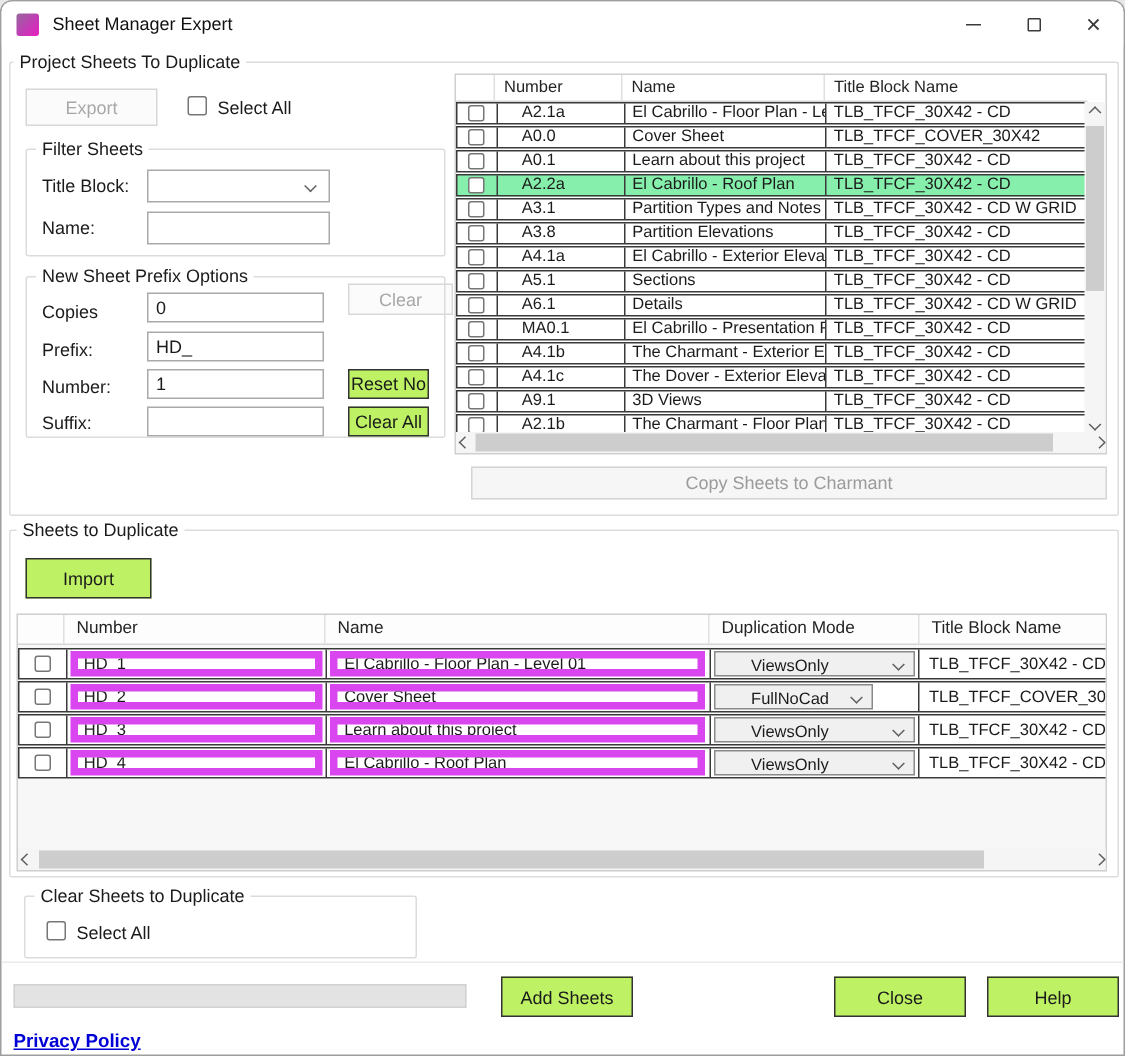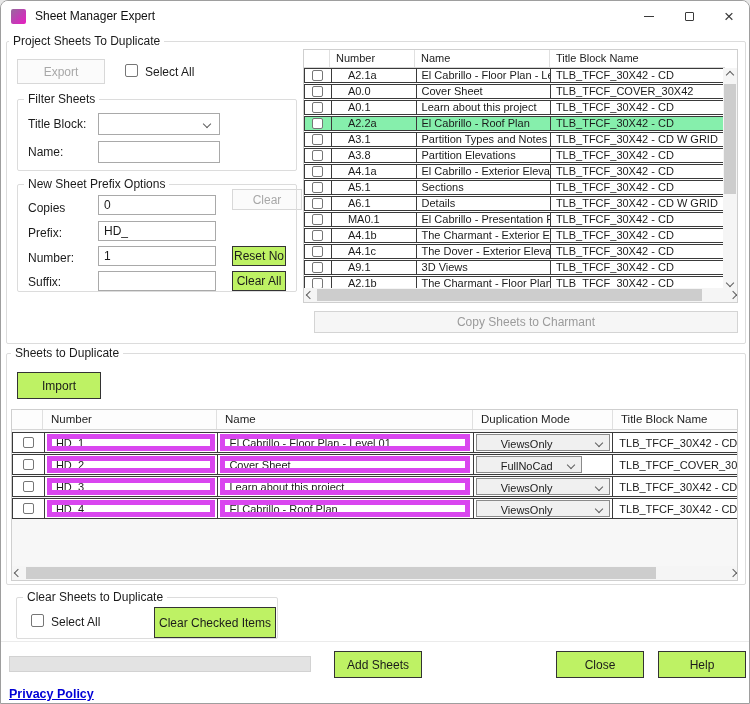--- a/index.html
+++ b/index.html
@@ -375,21 +375,20 @@
       <div class="harrow" style="right:0;">
           <span class="chev chev-right"></span>
         </div>
     </div>
   </div>
 
   <div class="group" style="left:15px; top:596px; width:262px; height:42px;">
     <span class="group-label" style="left:6px;">Clear Sheets to Duplicate</span>
     <span class="cbx" style="position:absolute; left:14px; top:16px;"></span>
     <span class="fieldlabel" style="left:34px; top:17px;">Select All</span>
-    <div class="btn" style="position:absolute; left:137px; top:9px; width:122px; height:31px;">Clear Checked Items</div>
   </div>
 
   <div class="footer-divider"></div>
   <div class="progress">
       <div class="progress-fill" style="width: 0%;"></div>
     </div>
   <div class="btn" style="position:absolute; left:333px; top:650px; width:88px; height:27px;">Add Sheets</div>
   <div class="btn" style="position:absolute; left:555px; top:650px; width:88px; height:27px;">Close</div>
   <div class="btn" style="position:absolute; left:657px; top:650px; width:88px; height:27px;">Help</div>
   <a class="link" href="#">Privacy Policy</a>

